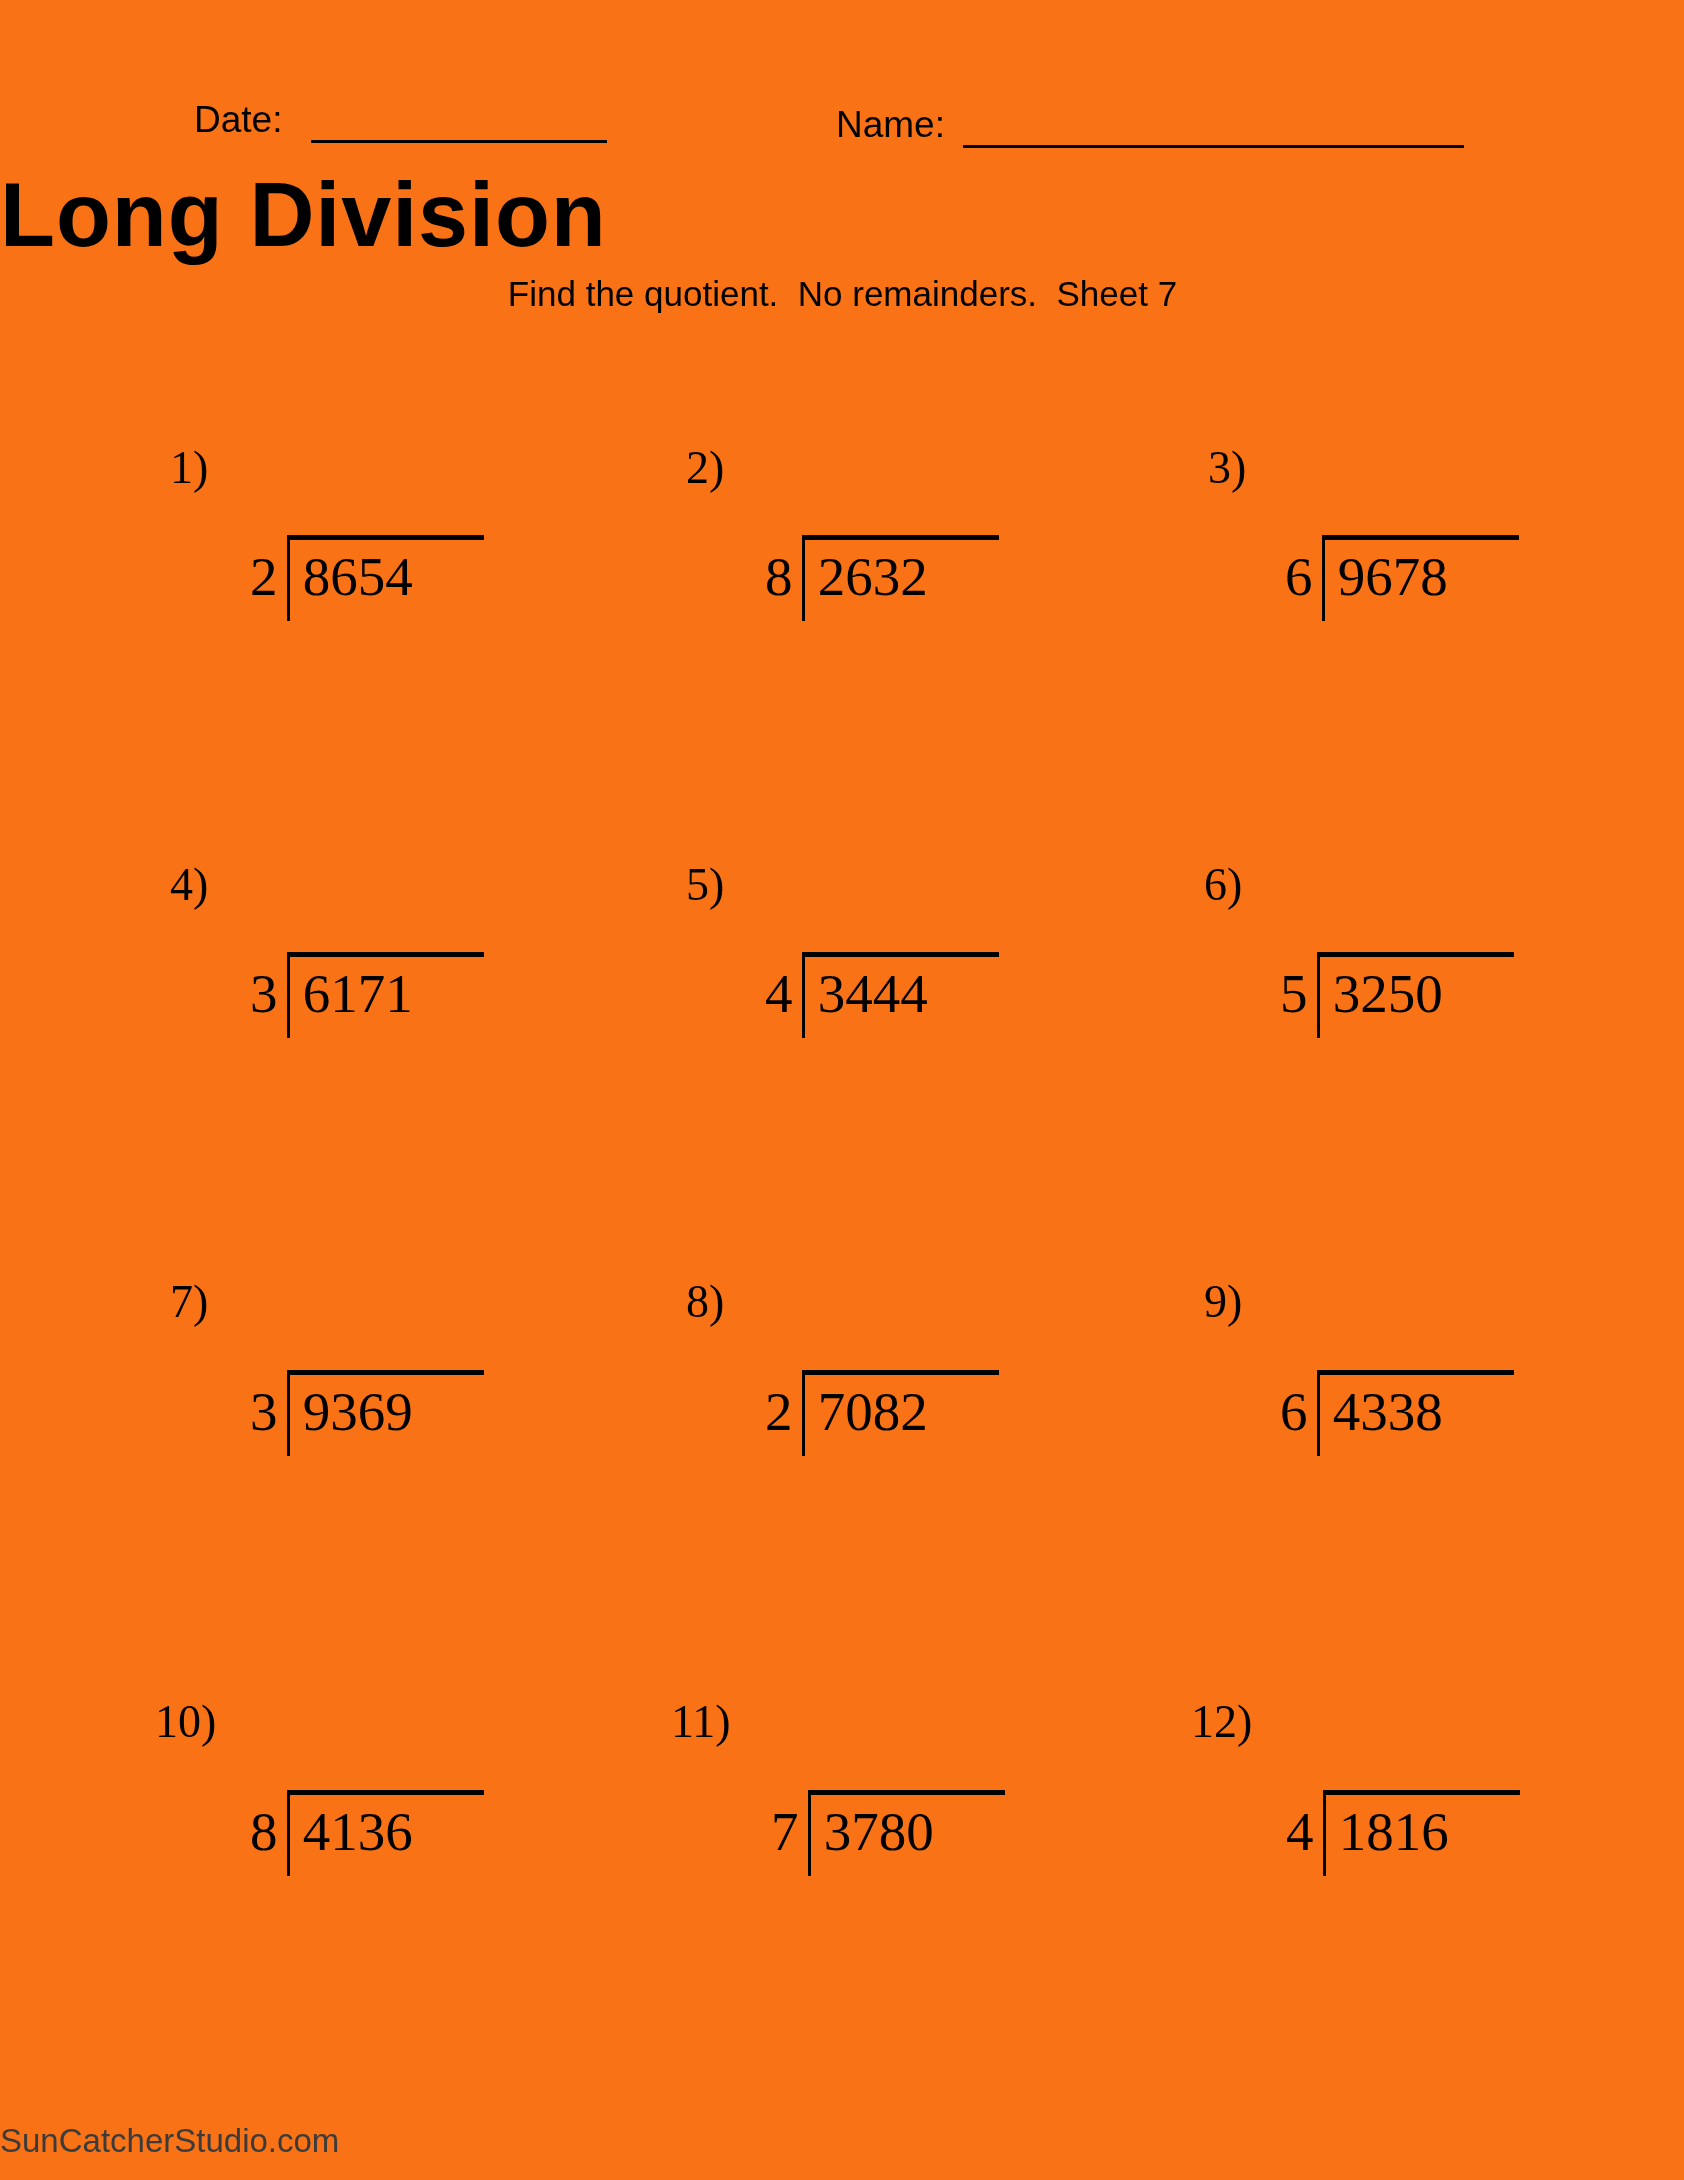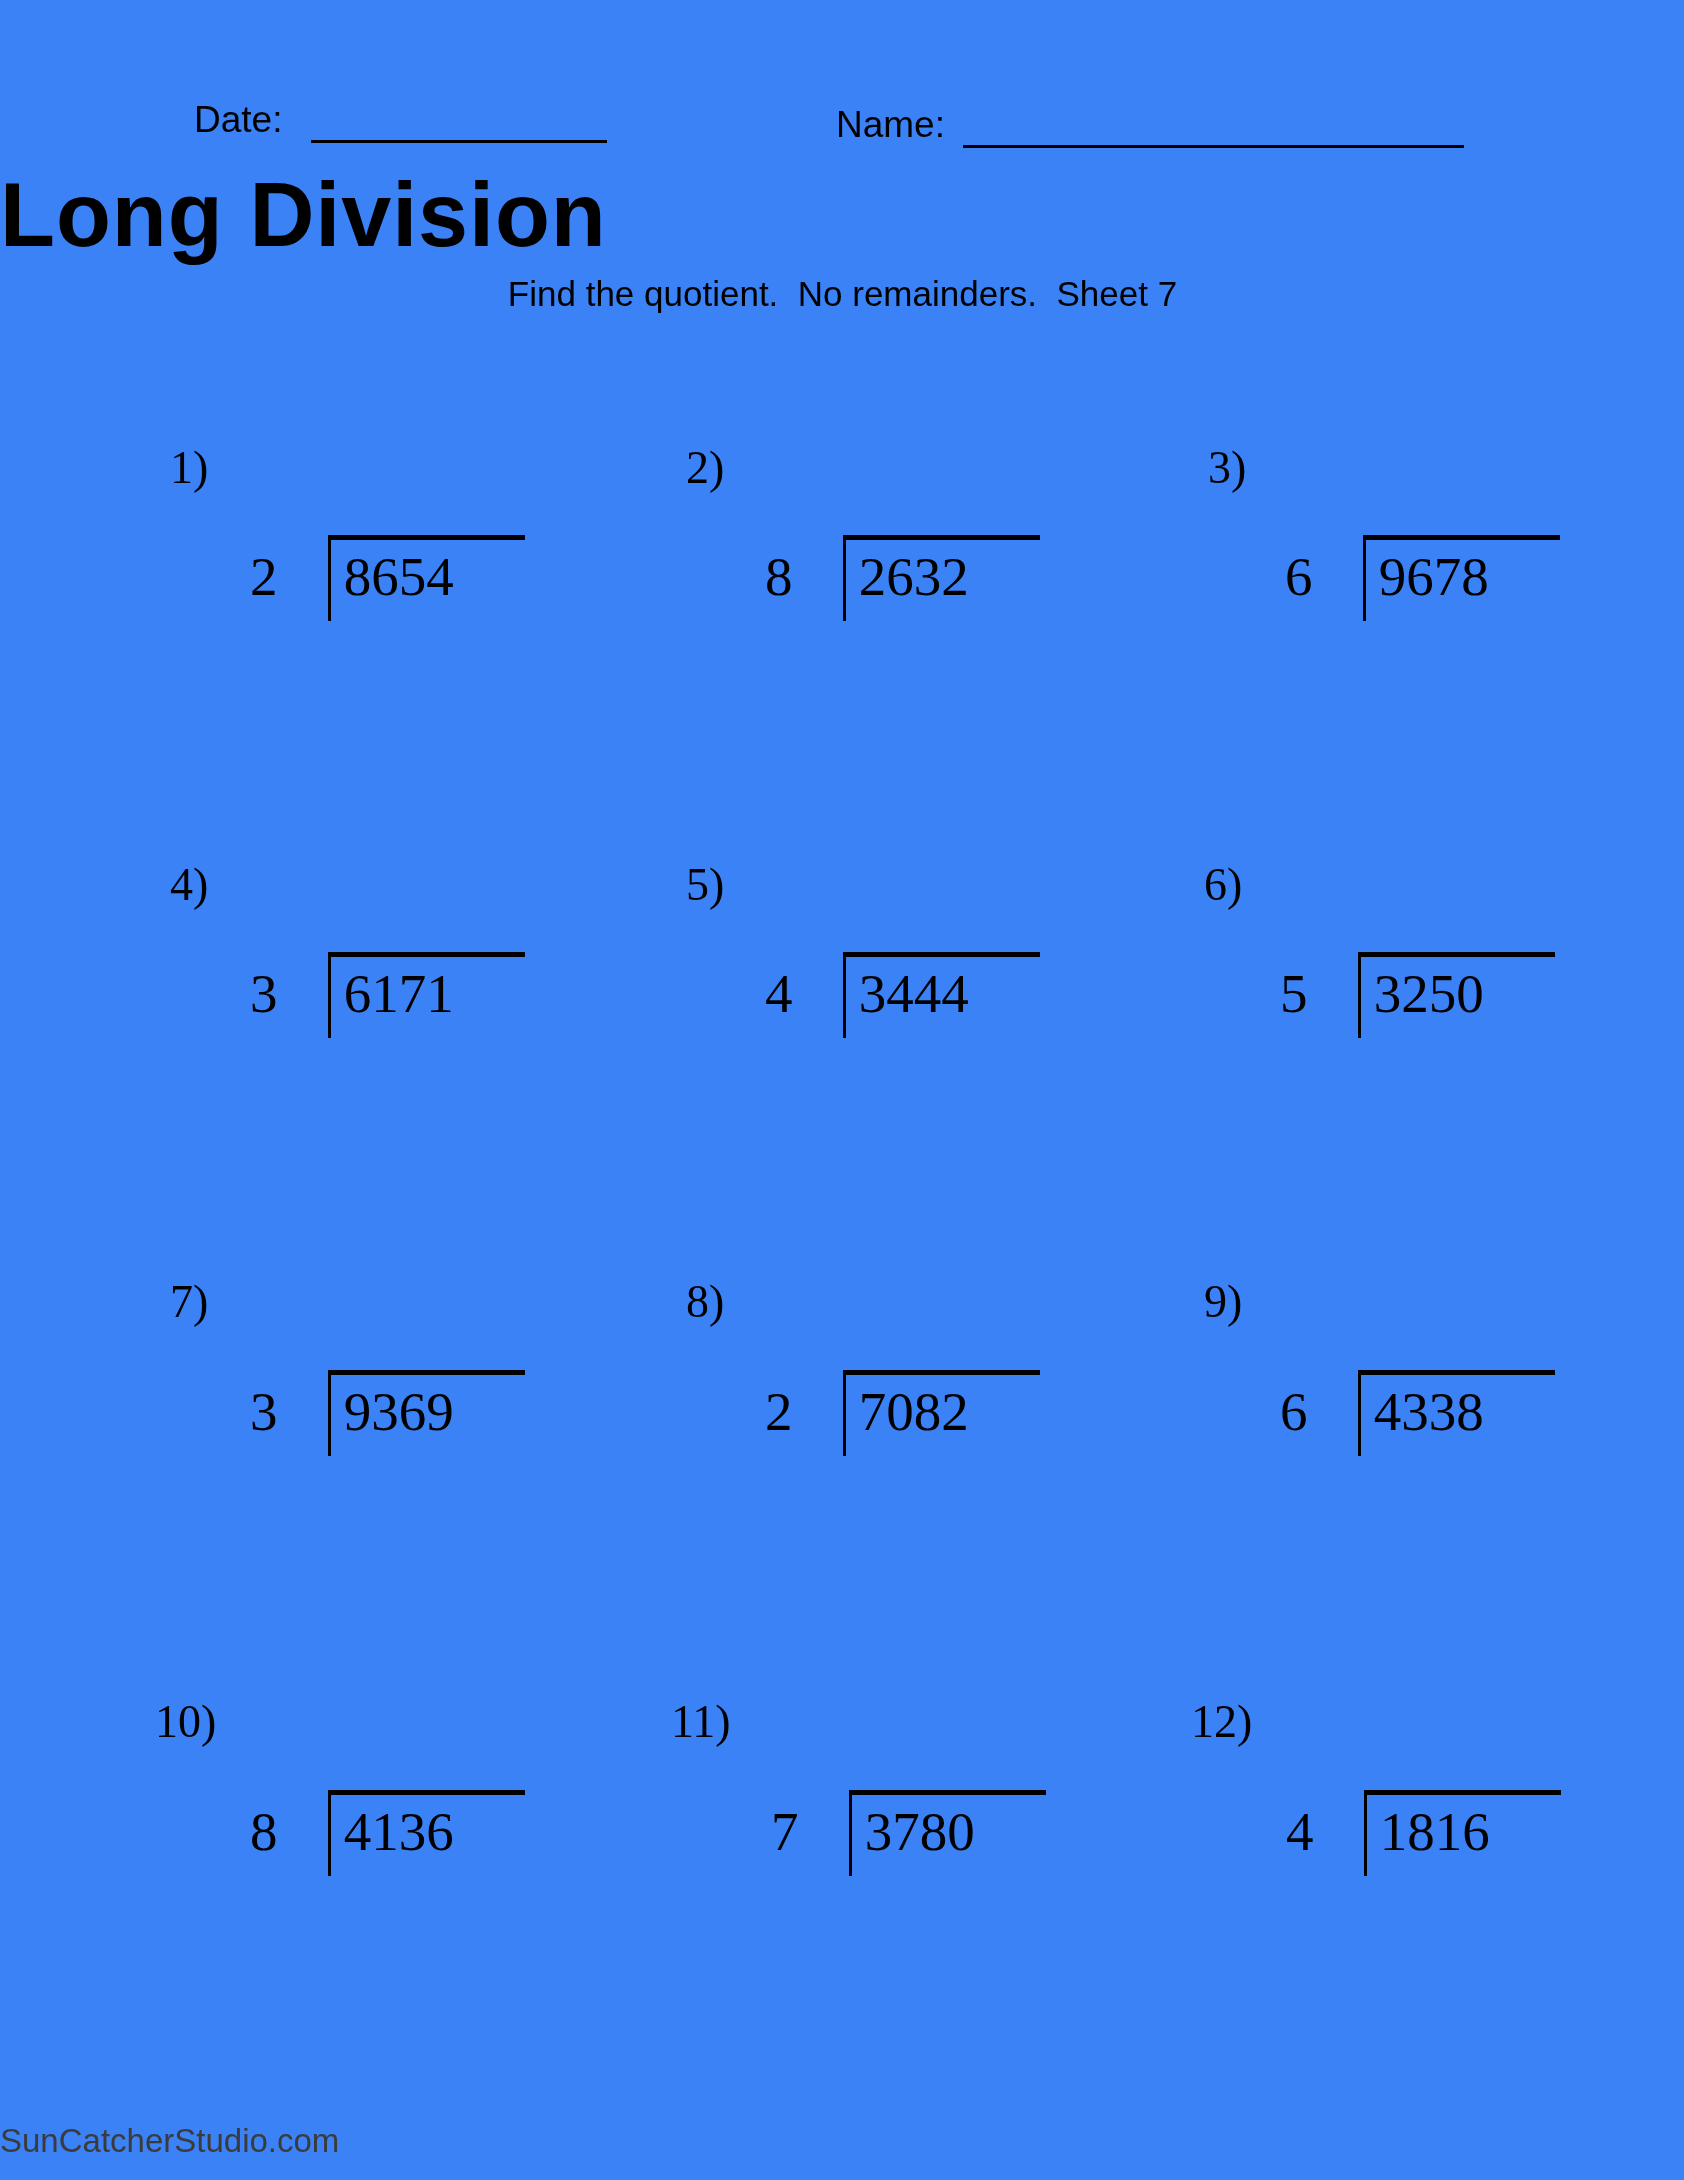--- a/index.html
+++ b/index.html
@@ -4,21 +4,21 @@
 <style>
   html, body {
     margin: 0;
     padding: 0;
     background: #ffffff;
   }
   .page {
     position: relative;
     width: 1685px;
     height: 2181px;
-    background: #3b82f6;
+    background: #f97316;
     font-family: "Liberation Sans", sans-serif;
     color: #000000;
     overflow: hidden;
   }
   .abs { position: absolute; }
 
   
   .field-label {
     font-size: 37px;
     line-height: 1;
@@ -81,21 +81,20 @@
   .divisor {
     padding-top: 13.6px;
     padding-right: 9.4px;
     display: block;
   }
   .dividend-box {
     border-top: 5.1px solid #000;
     border-left: 3.4px solid #000;
     padding: 9.4px 70px 17px 12.8px;
     min-width: 111px;
-    margin-left: 41px;
   }
 
   
   .footer {
     left: 0;
     right: 0;
     top: 2124px;
     text-align: left;
     font-size: 33px;
     color: #3b3b3b;

